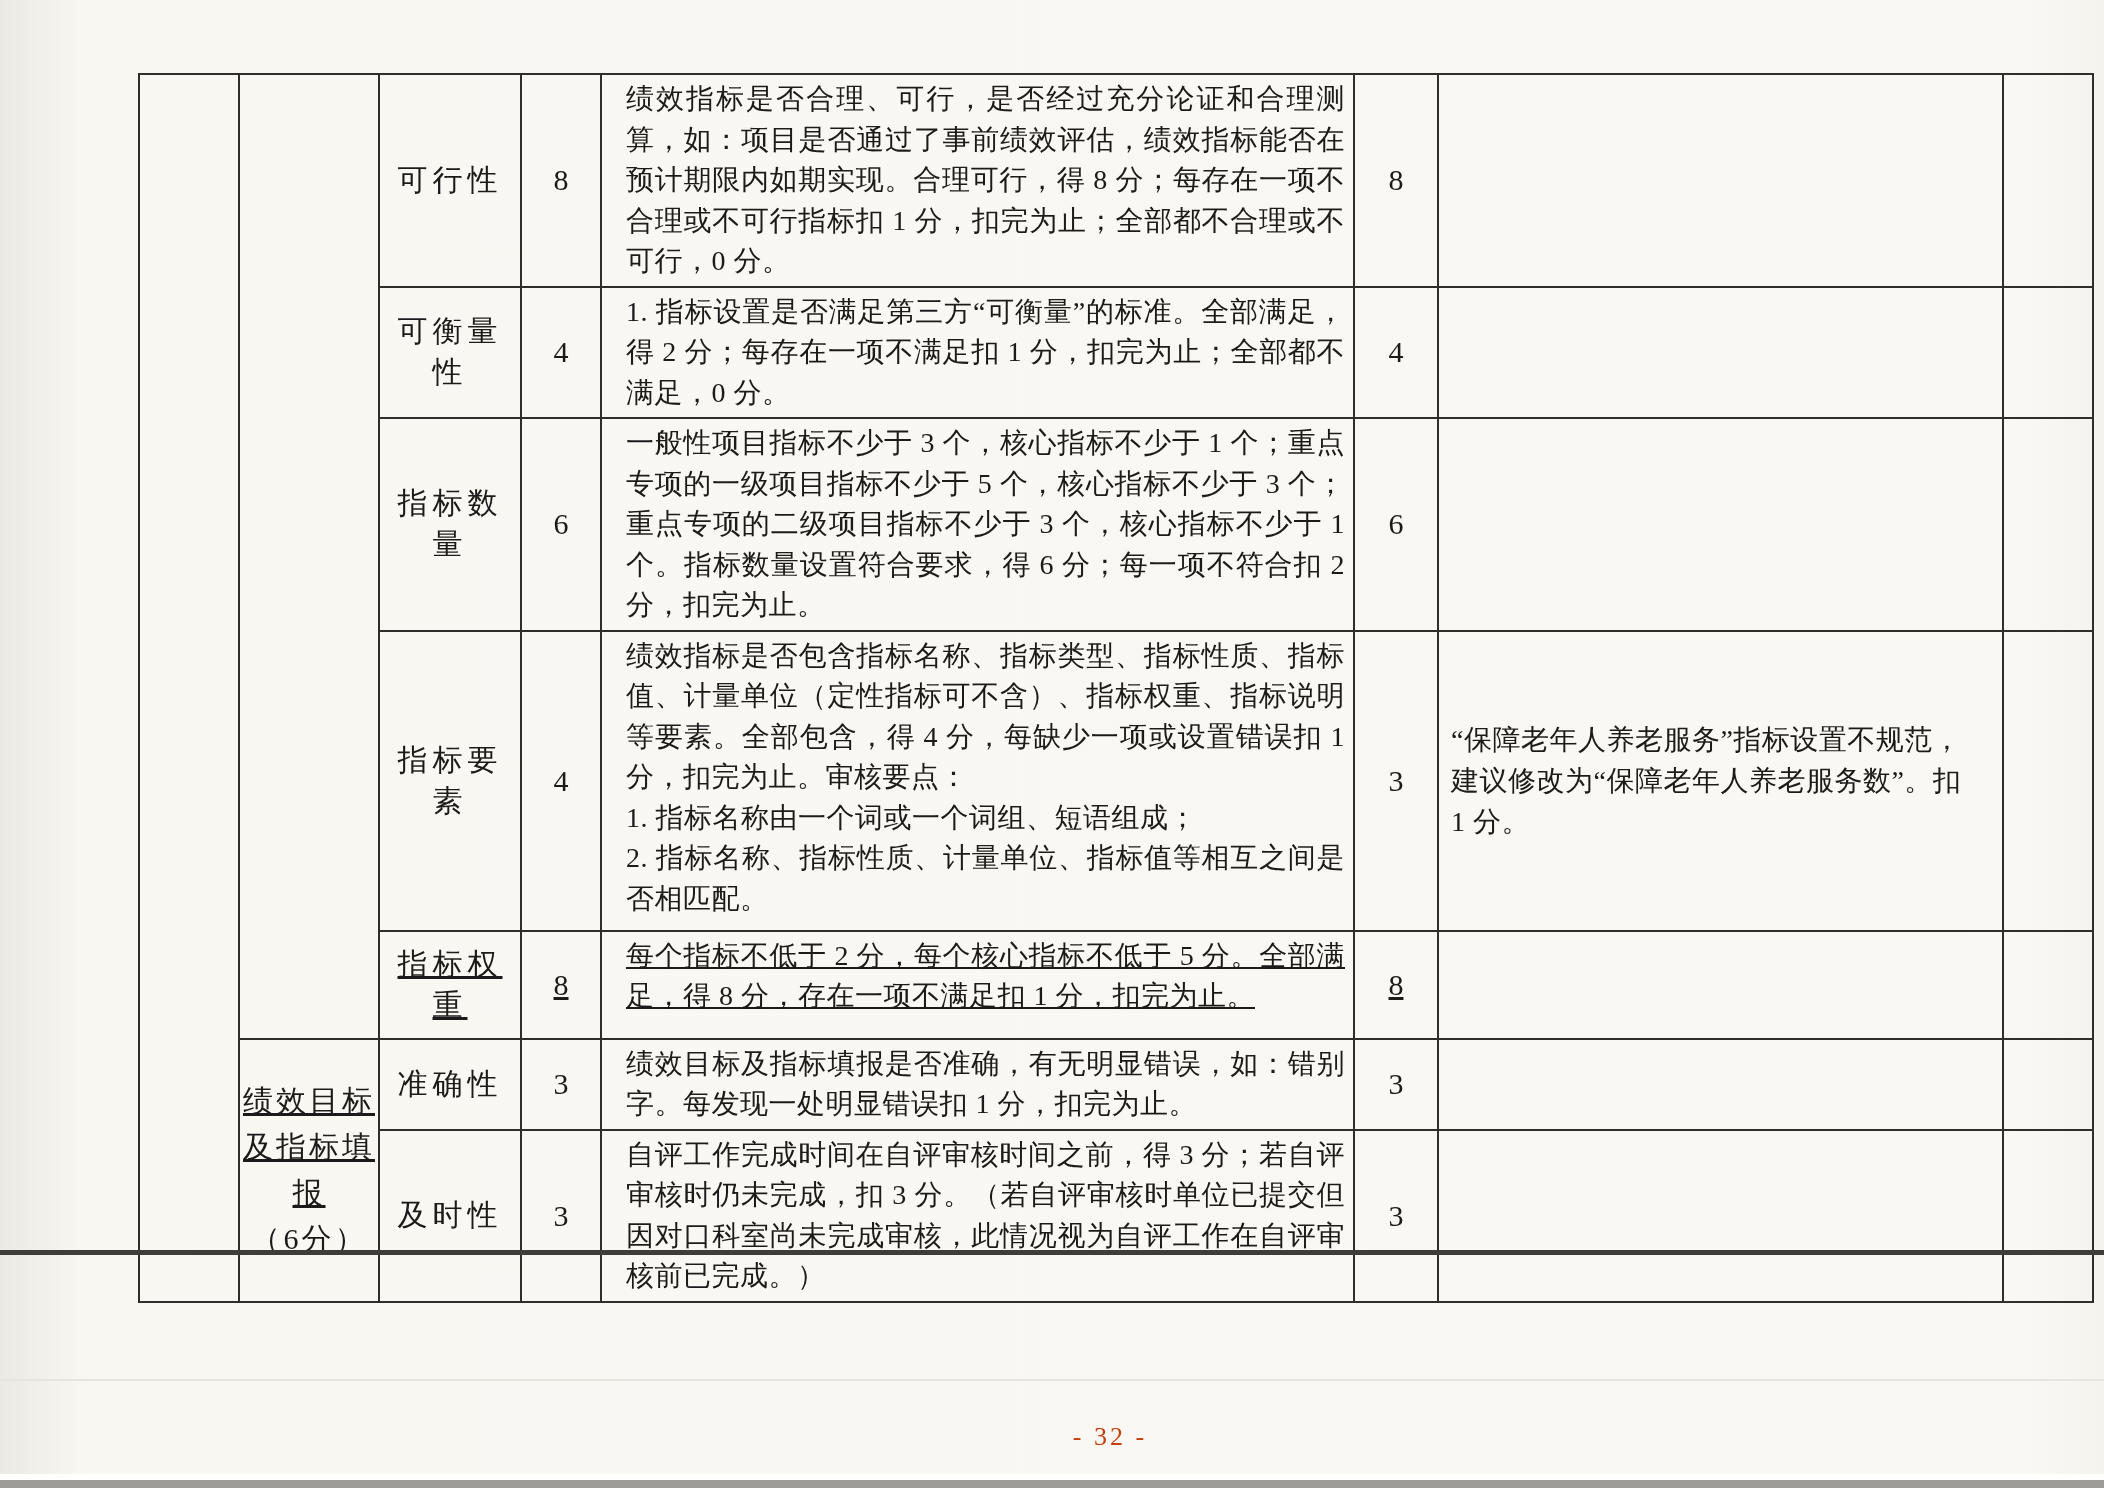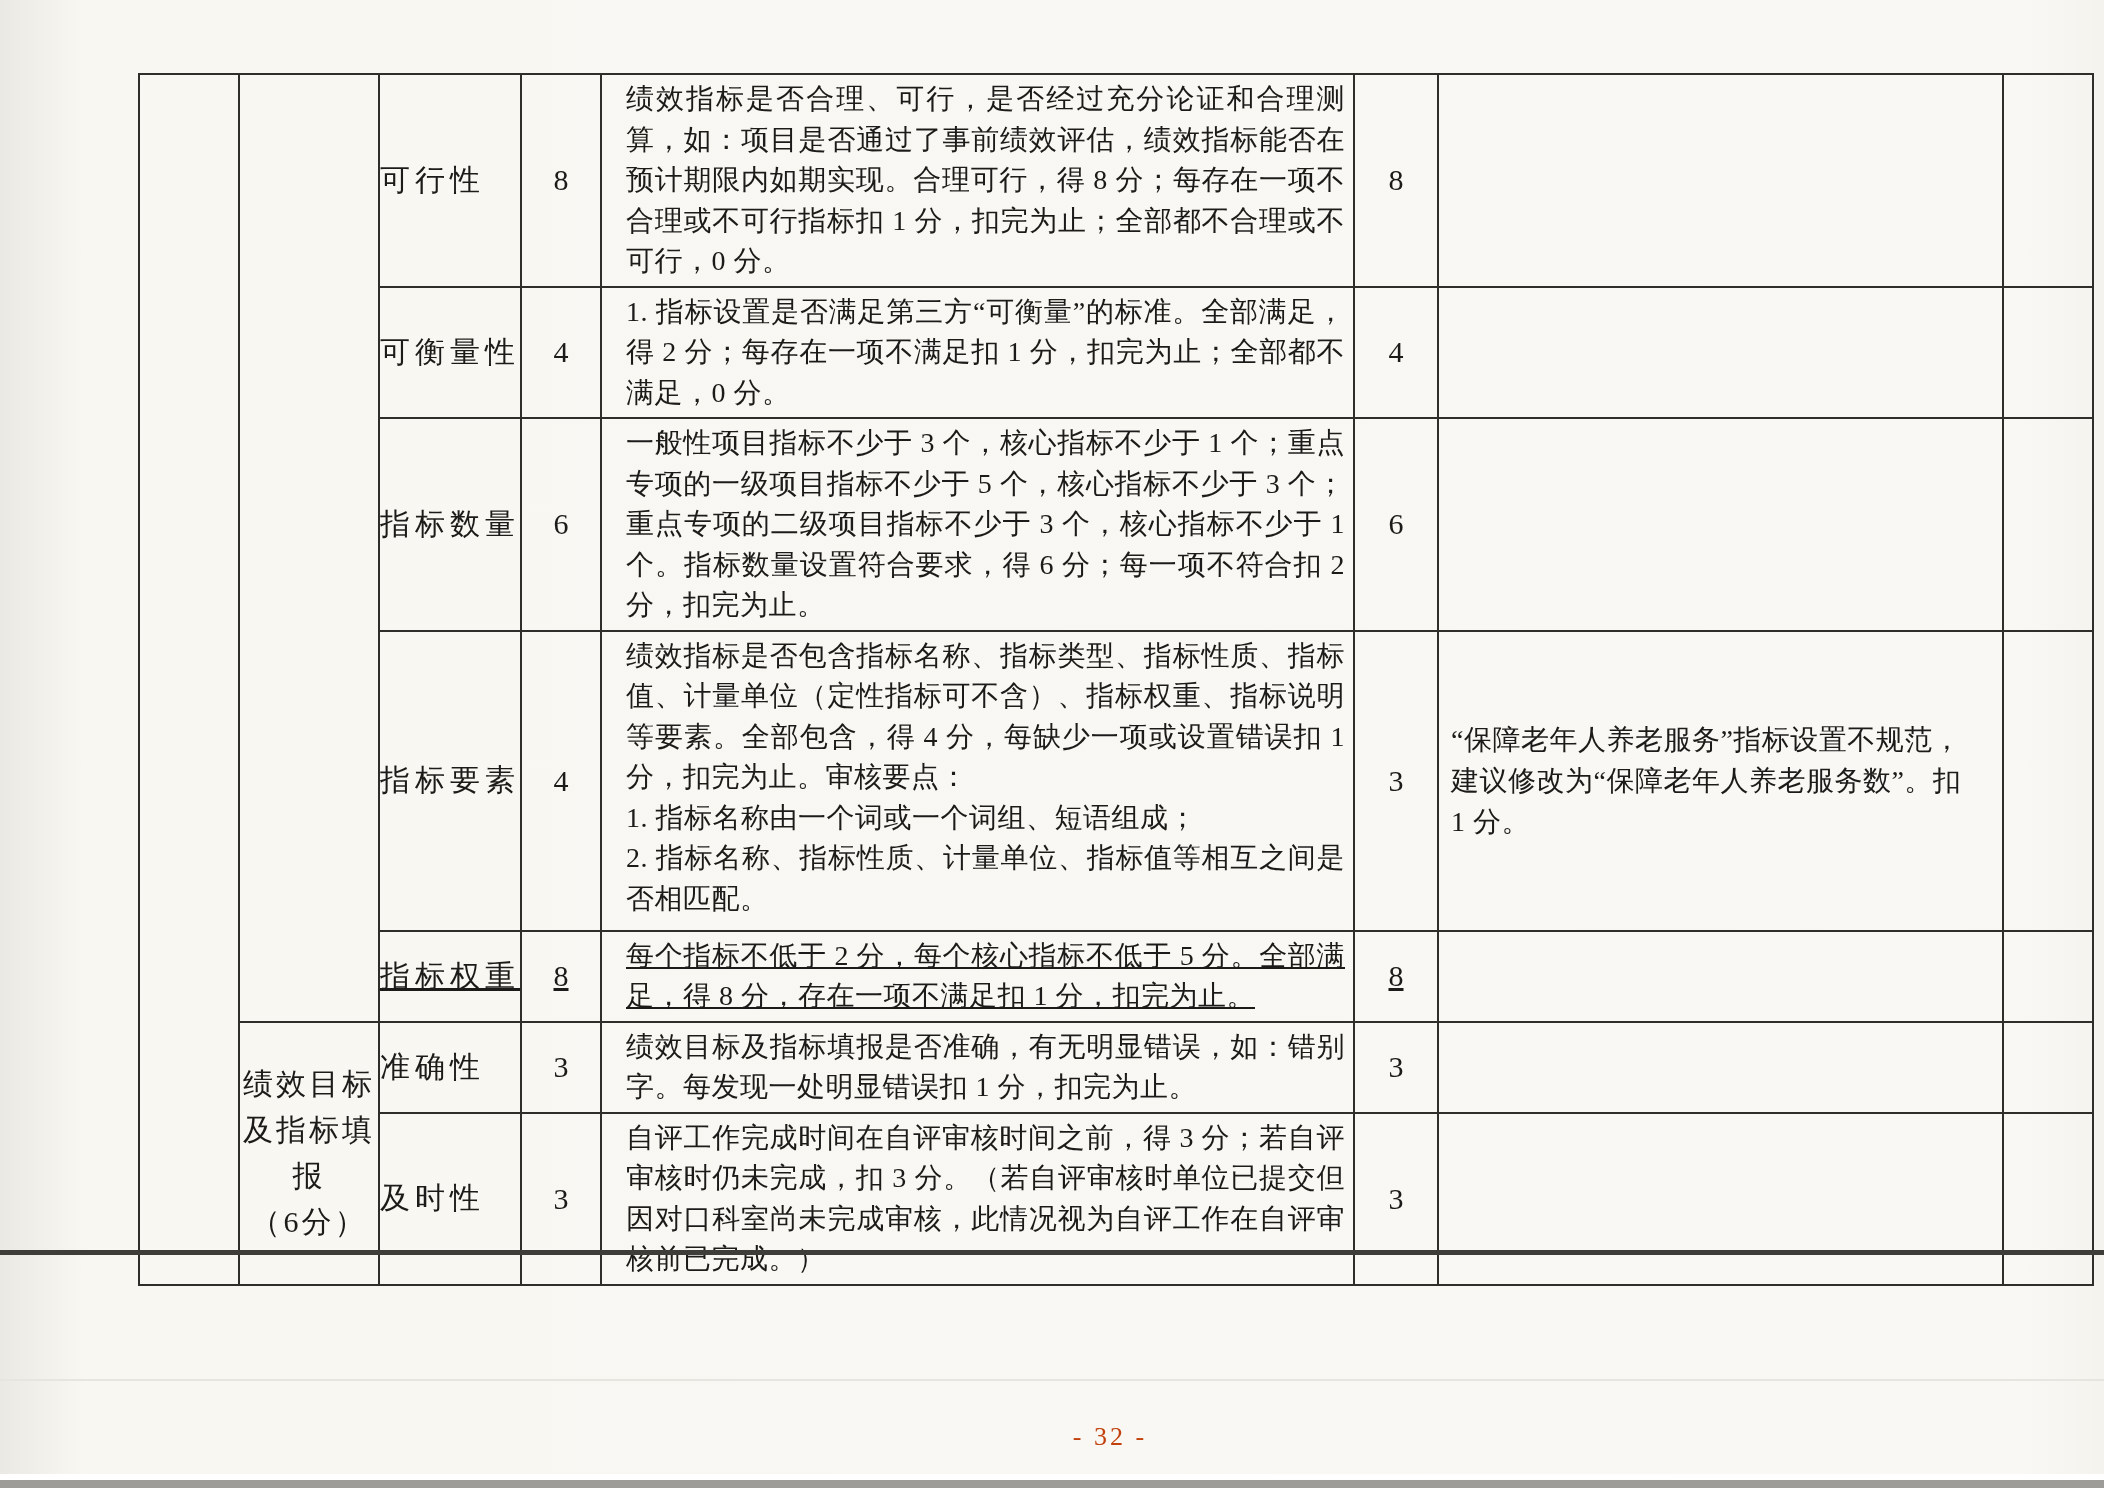--- a/index.html
+++ b/index.html
@@ -28,26 +28,26 @@
   .r3 { height: 198px; }
   .r4 { height: 300px; }
   .r5 { height: 82px; text-decoration: underline;  }
   .r6 { height: 85px;  }
   .r7 { height: 160px; }
 
   .c-empty   { background: transparent; }
   .c-group {
     text-align: center; vertical-align: middle;
     font-size: 30px; line-height: 46px;
-    white-space: pre-line; letter-spacing: 3px;
+    white-space: pre-line; letter-spacing: 3px; text-decoration: underline;
   }
   .c-crit {
-    text-align: left; vertical-align: middle;
+    text-align: center; vertical-align: middle;
     font-size: 30px; letter-spacing: 5px;
-    padding: 0;
+    padding: 12px;
   }
   .c-max, .c-score {
     text-align: center; vertical-align: middle;
     font-size: 30px;
   }
   .c-desc {
     vertical-align: top;
     font-size: 28px; line-height: 40.5px;
     padding: 4px 8px 4px 24px;
     white-space: pre-line;

